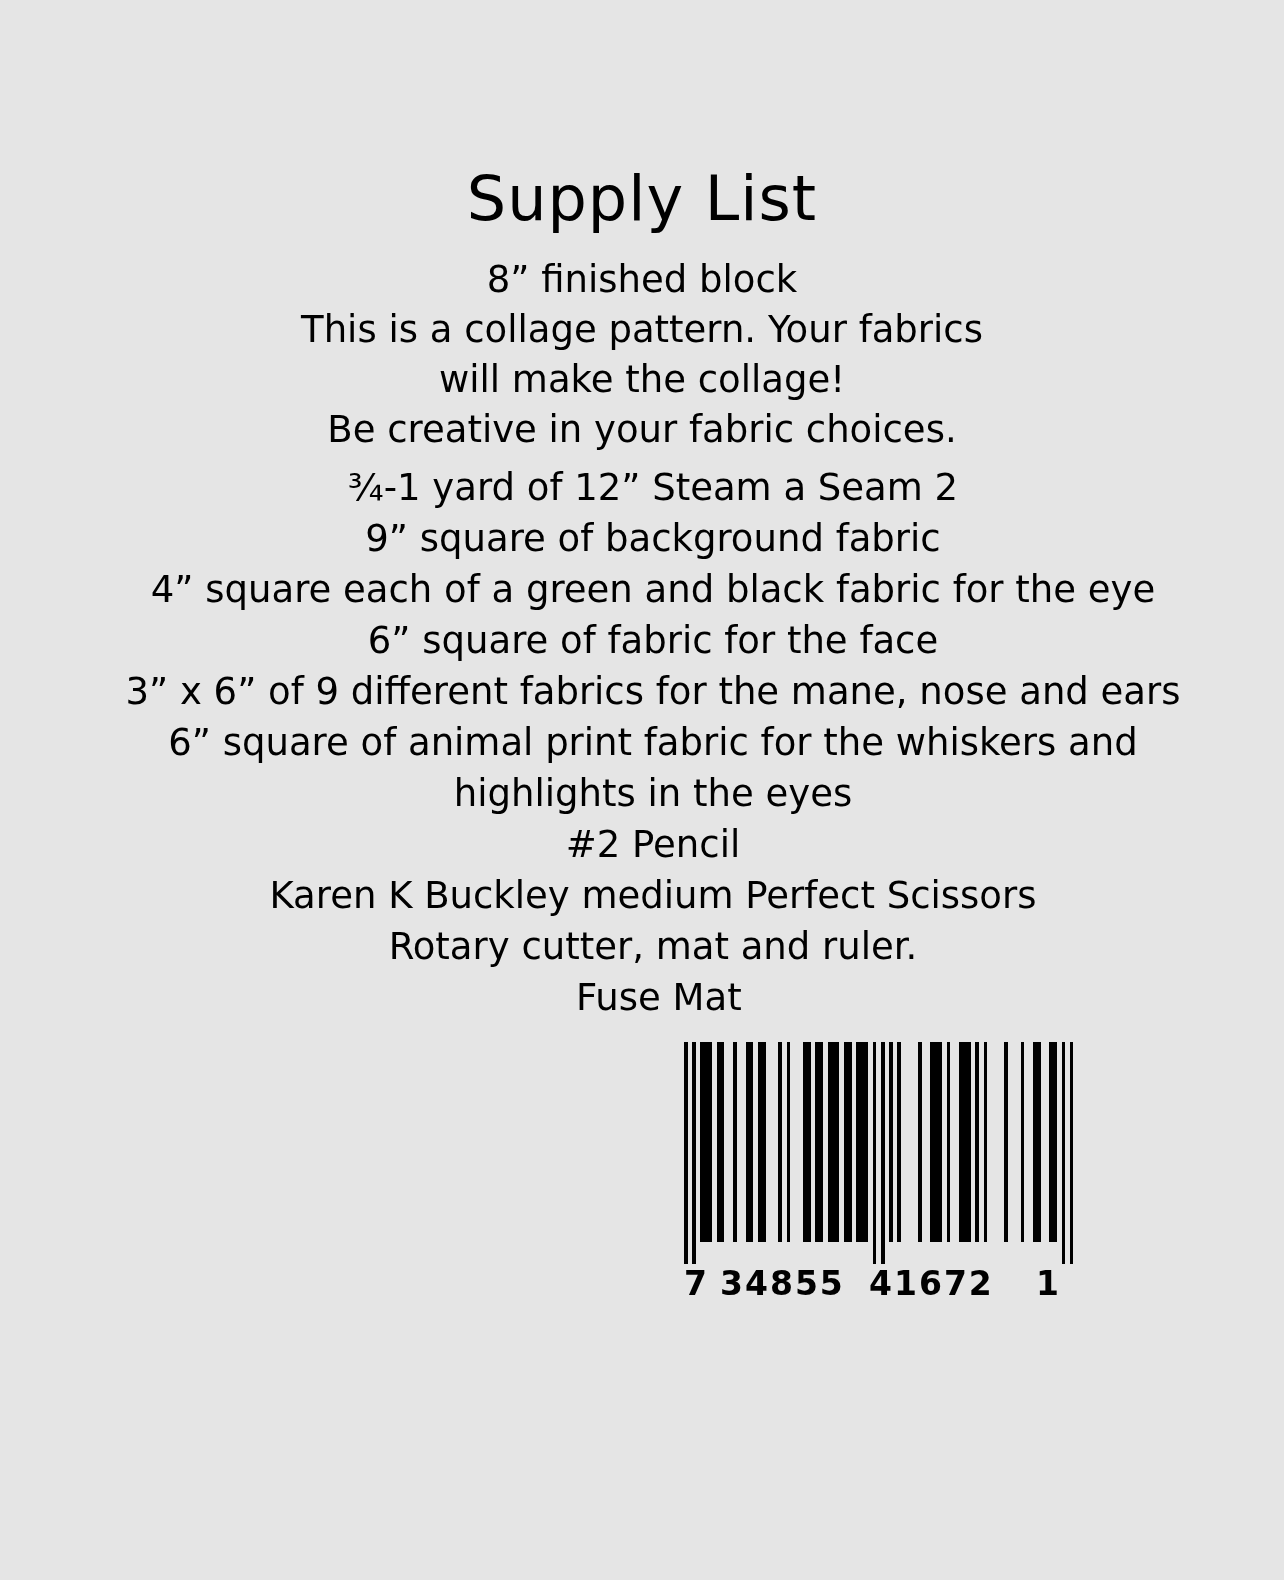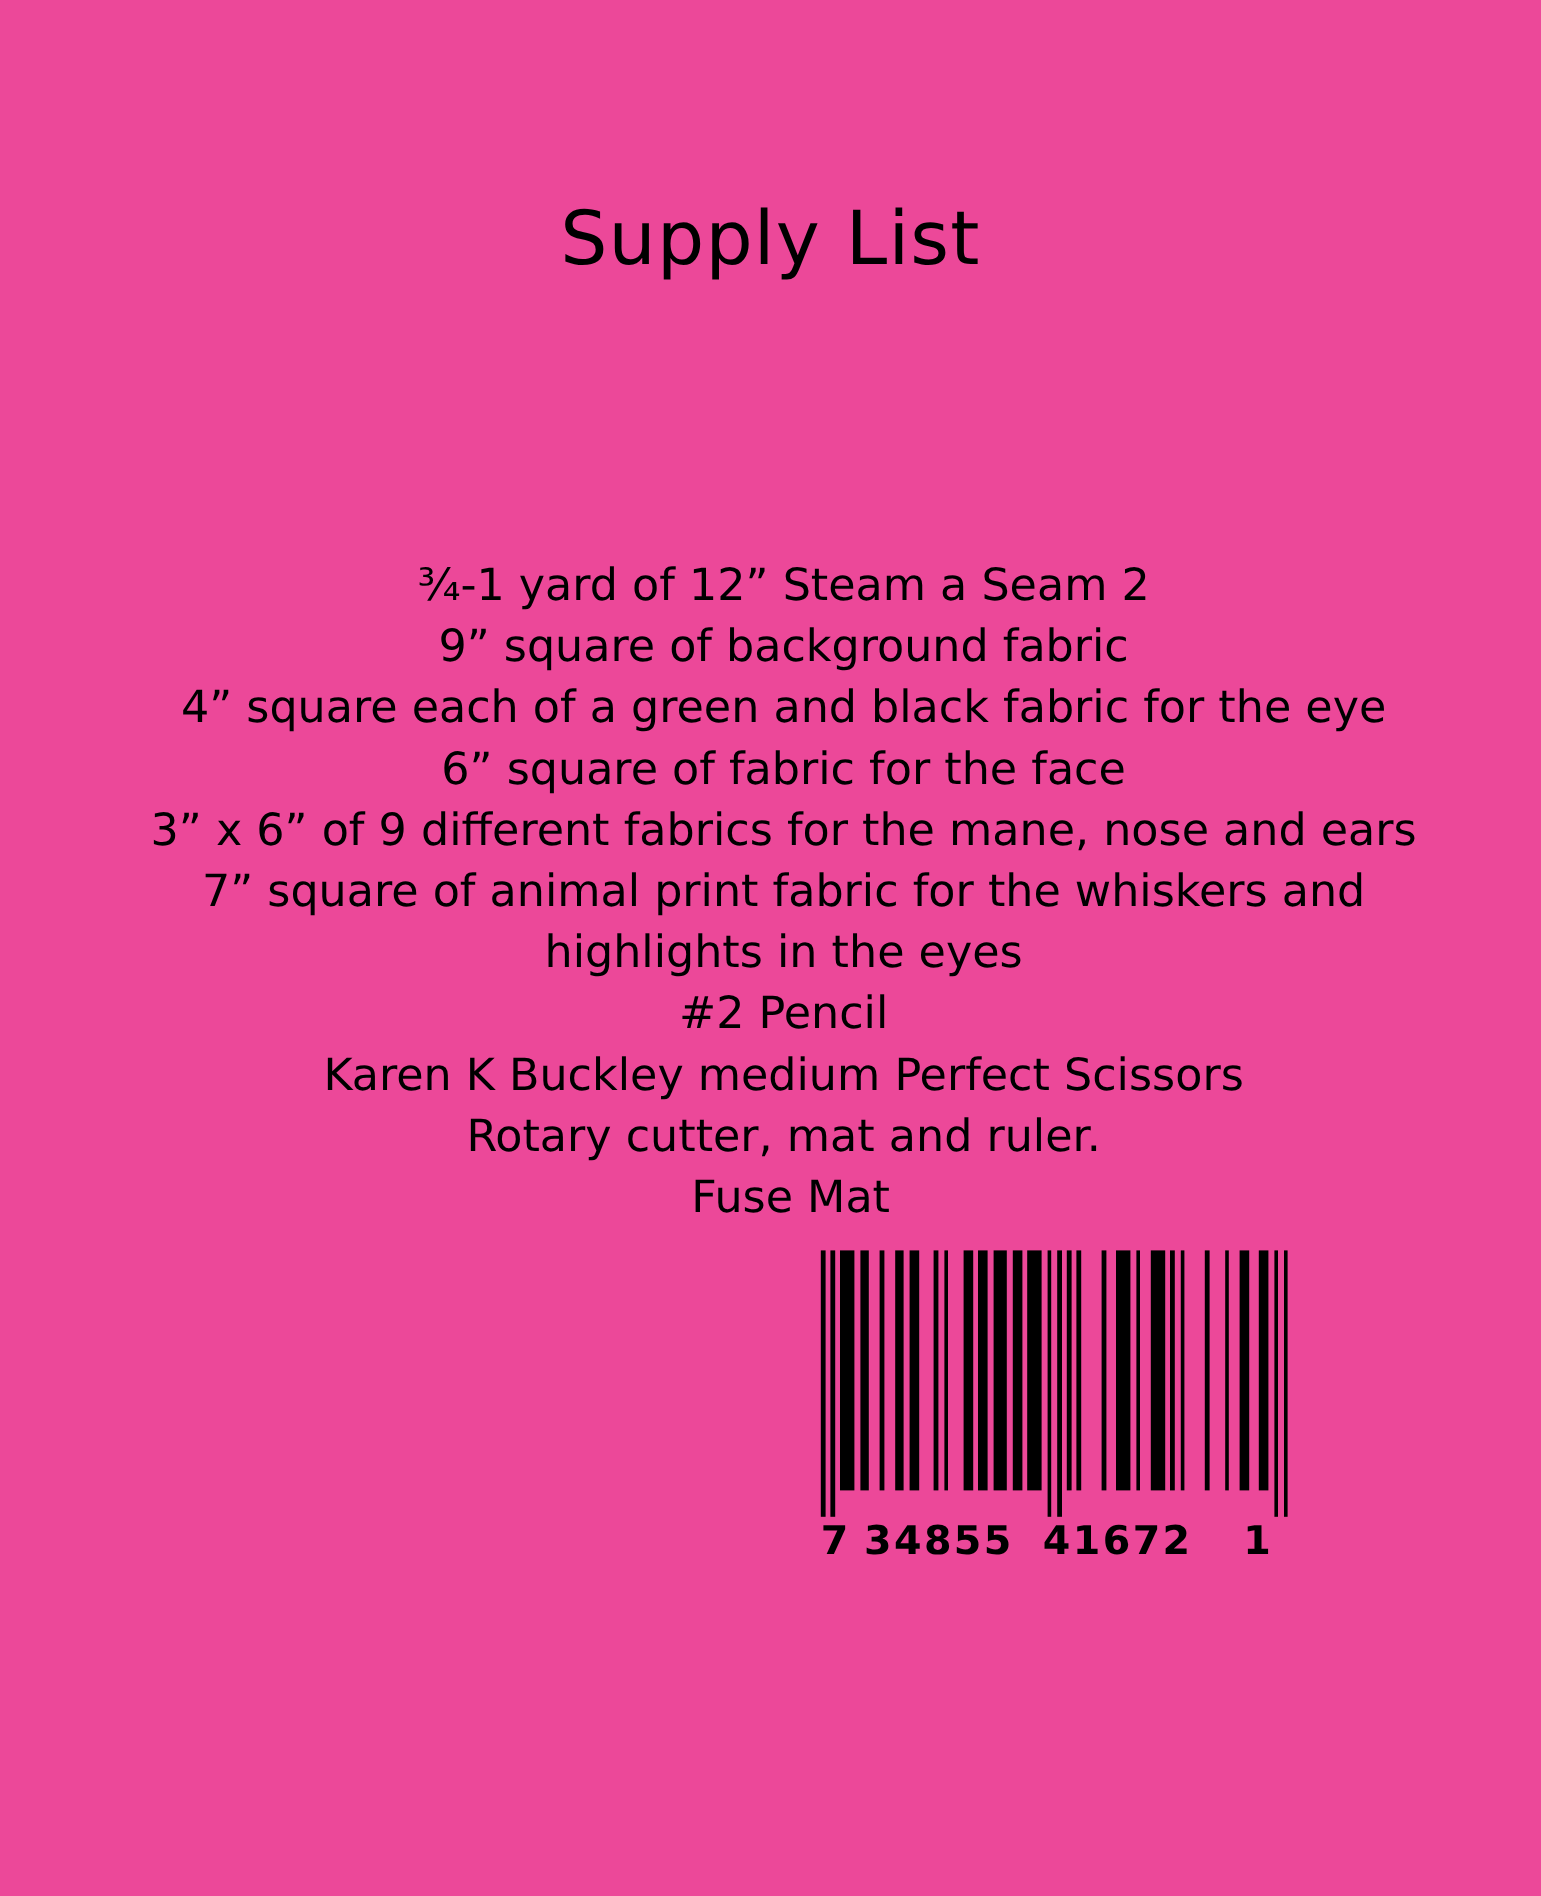--- a/index.html
+++ b/index.html
@@ -13,21 +13,21 @@
     position: relative;
     font-family: "DejaVu Sans", sans-serif;
     color: #000000;
     overflow: hidden;
   }
   .page {
     position: absolute;
     left: 0; top: 0;
     width: 1284px;
     height: 1580px;
-    background: #ec4899;
+    background: #e5e5e5;
   }
   .title {
     position: absolute;
     left: 0;
     top: 168px;
     width: 1284px;
     text-align: center;
     font-size: 62px;
     line-height: 1.0;
     letter-spacing: 1px;
@@ -98,28 +98,34 @@
   .dig-mid2 { left: 185px; }
   .dig-right { left: 352px; }
 </style>
 </head>
 <body>
 
 <div class="page">
 
   <div class="title">Supply List</div>
 
+  <div class="centered-block">
+    <span class="cline">8” finished block</span>
+    <span class="cline">This is a collage pattern. Your fabrics</span>
+    <span class="cline">will make the collage!</span>
+    <span class="cline">Be creative in your fabric choices.</span>
+  </div>
 
   <div class="list-block">
     <span class="lline">¾-1 yard of 12” Steam a Seam 2</span>
     <span class="lline">9” square of background fabric</span>
     <span class="lline">4” square each of a green and black fabric for the eye</span>
     <span class="lline">6” square of fabric for the face</span>
     <span class="lline">3” x 6” of 9 different fabrics for the mane, nose and ears</span>
-    <span class="lline">7” square of animal print fabric for the whiskers and</span>
+    <span class="lline">6” square of animal print fabric for the whiskers and</span>
     <span class="lline">highlights in the eyes</span>
     <span class="lline">#2 Pencil</span>
     <span class="lline">Karen K Buckley medium Perfect Scissors</span>
     <span class="lline">Rotary cutter, mat and ruler.</span>
     <span class="lline"> Fuse Mat</span>
   </div>
 
   <div class="barcode-wrap">
     <div class="barcode-bars" id="barcode-bars">
         <div class="bar" style="left: 0px; width: 3.50526px; height: 222px; background: rgb(0, 0, 0);"></div>

